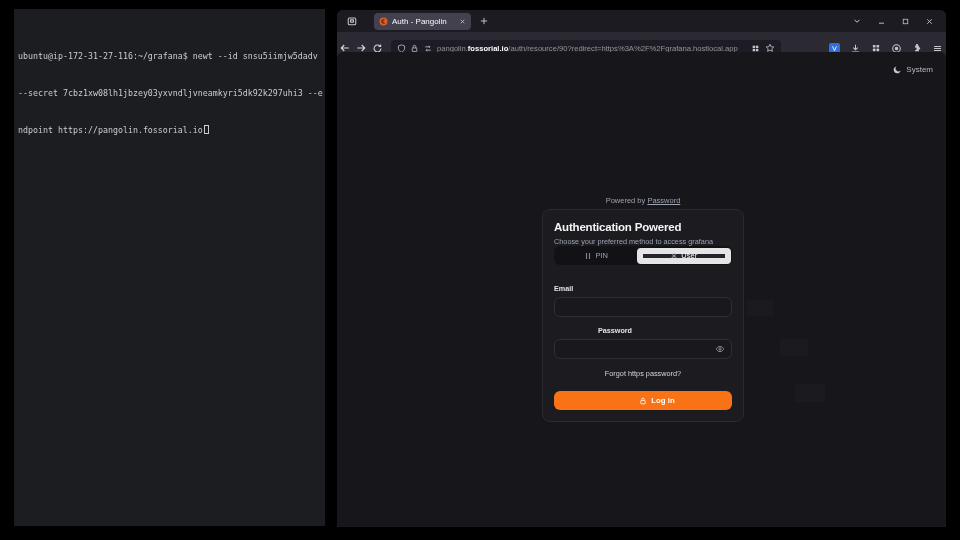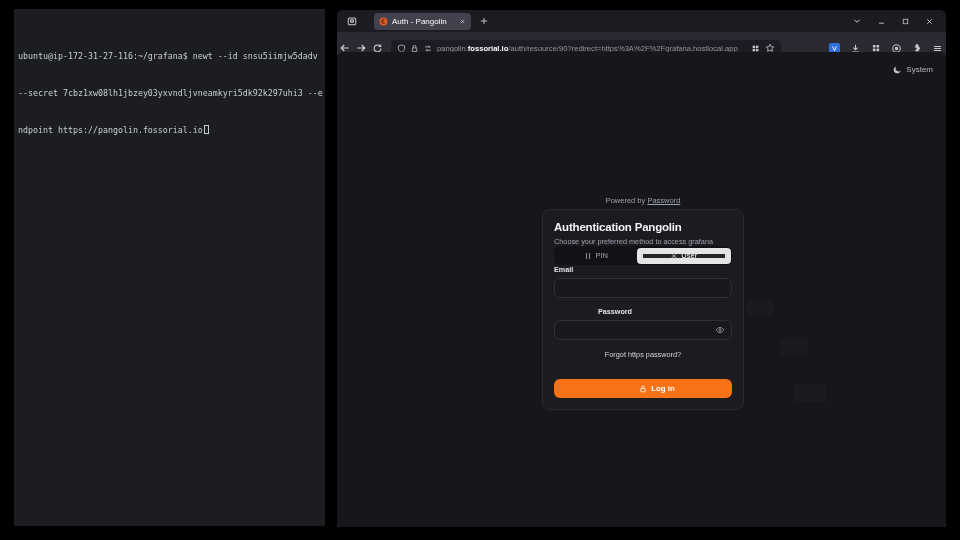--- a/index.html
+++ b/index.html
@@ -54,28 +54,28 @@
   #card { position:absolute; left:205px; width:202px; top:157px; background:#1c1b20;
           border:1px solid #2b2a31; border-radius:8px; padding:11px; }
   #card-title { font-size:11.5px; font-weight:bold; color:#f4f4f5; letter-spacing:-0.2px; }
   #card-sub { font-size:7.3px; color:#9ca3af; margin-top:4px; }
   #method-tabs { height:19px; background:#121115; border-radius:6px;
                  padding:1.5px; display:flex; }
   .mtab { flex:1; display:flex; align-items:center; justify-content:center; gap:3px;
           font-size:7.5px; color:#9ca3af; border-radius:4px; }
   .mtab.active { background:#26252b; border:6px solid #e5e5e5; color:#fafafa; }
   .flabel { font-size:7.2px; font-weight:bold; color:#e4e4e7; }
-  #email-label { margin-top:0; }
+  #email-label { margin-top:19px; }
   .field { margin-top:4px; height:20px; border:1px solid #302f36; border-radius:6px;
            background:#19181d; width:100%; display:flex; align-items:center; padding:0 6px; }
   .field input { background:transparent; border:none; outline:none; flex:1; height:100%;
                  color:#e4e4e7; font-size:8px; font-family:"Liberation Sans", sans-serif; }
   #password-label { margin-top:9px;padding-left:44px; }
   #forgot { margin-top:10px; text-align:center; font-size:7.3px; color:#d4d4d8; }
-  #login-btn { margin-top:20px; width:100%; height:19px; background:#f97316; border:none;
+  #login-btn { margin-top:13px; width:100%; height:19px; background:#f97316; border:none;
                border-radius:6px; color:#fff; font-size:7.8px; font-weight:bold;
                display:flex; align-items:center; justify-content:center; gap:4px;
                font-family:"Liberation Sans", sans-serif;padding-left:28px; }
   svg { display:block; }
 </style>
 </head>
 <body>
 
 <div id="terminal" class="abs">
   <div class="tline">ubuntu@ip-172-31-27-116:~/grafana$ newt --id snsu5iimjw5dadv</div>
@@ -232,21 +232,21 @@
         <svg width="9" height="9" viewBox="0 0 16 16" fill="currentColor">
             <path d="M13.5 9.8 A6.2 6.2 0 1 1 6.2 2.5 A5 5 0 0 0 13.5 9.8 Z"></path>
           </svg>
       </span>
       <span>System</span>
     </div>
 
     <div id="powered"><span>Powered by </span><a href="#">Password</a></div>
 
     <div id="card">
-      <div id="card-title">Authentication Pangolin</div>
+      <div id="card-title">Authentication Powered</div>
       <div id="card-sub">Choose your preferred method to access grafana</div>
 
       <div id="method-tabs">
         <div class="mtab">
           <span class="ticon">
             <svg width="8" height="8" viewBox="0 0 16 16" fill="currentColor">
                 <circle cx="5" cy="4" r="1.3"></circle>
                 <circle cx="11" cy="4" r="1.3"></circle>
                 <circle cx="5" cy="8" r="1.3"></circle>
                 <circle cx="11" cy="8" r="1.3"></circle>

